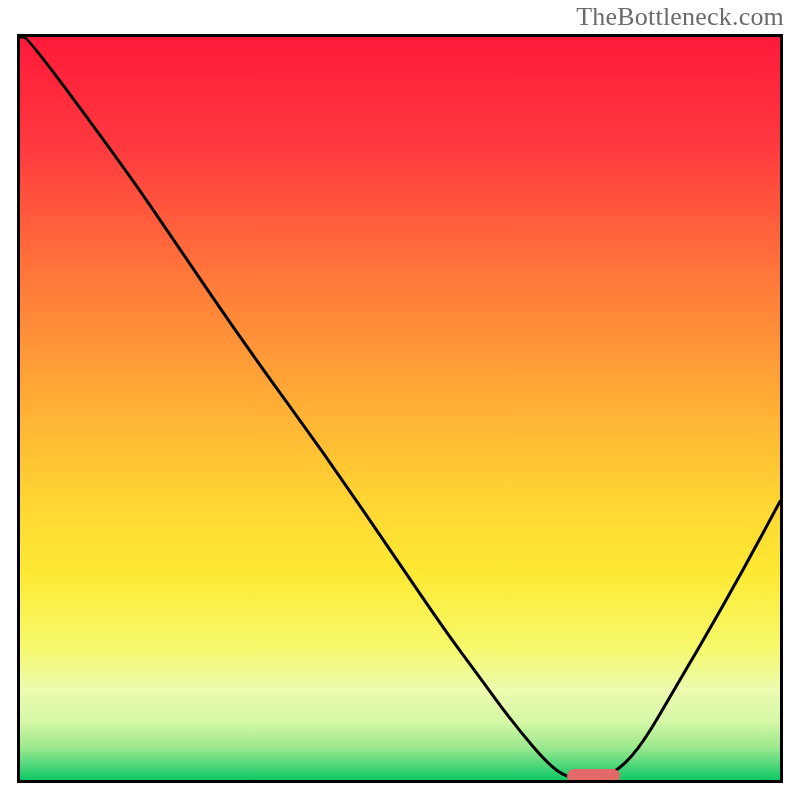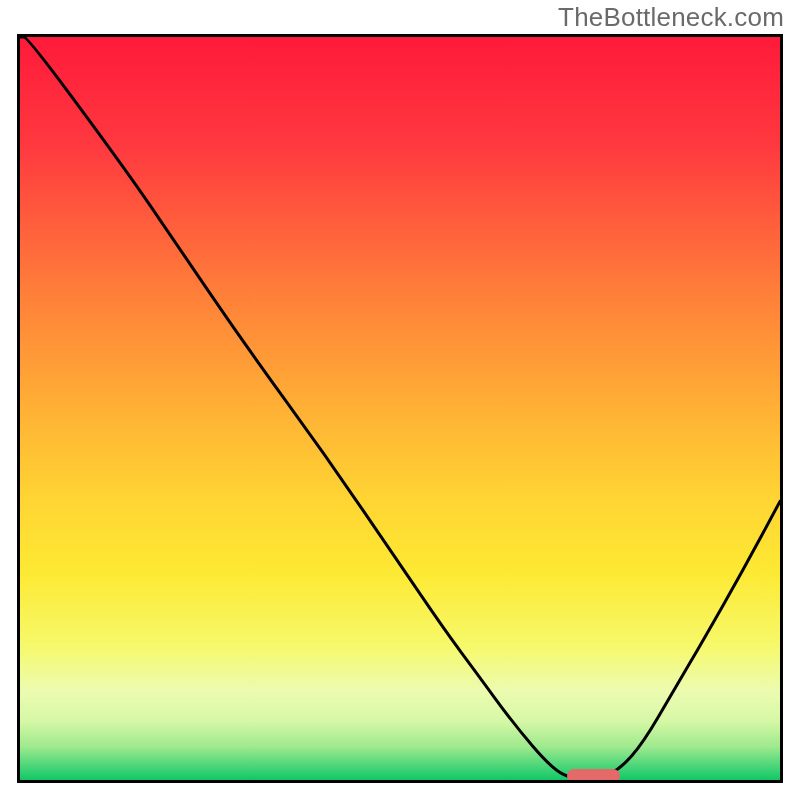--- a/index.html
+++ b/index.html
@@ -8,20 +8,21 @@
     width: 800px;
     height: 800px;
     background: #ffffff;
     font-family: Arial, Helvetica, sans-serif;
   }
   .frame {
     position: relative;
     width: 800px;
     height: 576px;
     background: #ffffff;
+    font-family: Liberation Serif, serif;
   }
   .watermark {
     position: absolute;
     top: 2px;
     right: 16px;
     font-size: 26px;
     font-weight: 500;
     color: #6a6a6a;
     letter-spacing: 0.2px;
   }

